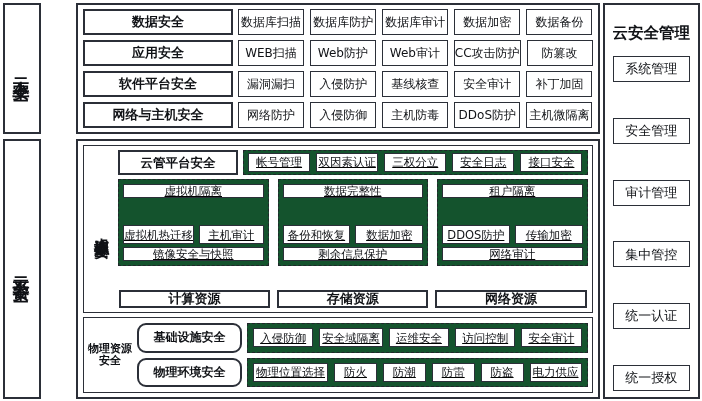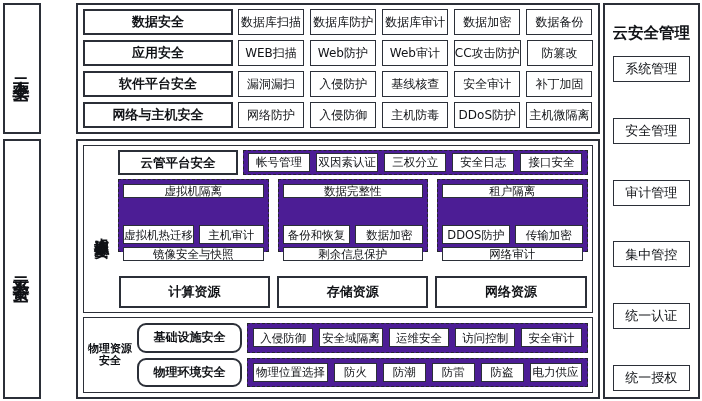--- a/index.html
+++ b/index.html
@@ -21,21 +21,21 @@
   .bx {
     border: 1.2px solid #2b2f38;
     background: #fff;
     display: flex; align-items: center; justify-content: center;
     text-align: center;
     color: #101216;
     line-height: 1.05;
     white-space: nowrap;
   }
   .bx.thick { border-width: 2px; font-weight: bold; }
-  .dash { border: 1.3px dashed #22252c; background: #4c1d95; }
+  .dash { border: 1.3px dashed #22252c; background: #14532d; text-decoration: underline; }
 
   
   #left-rail { width: 38px; display: flex; flex-direction: column; gap: 5px; flex: 0 0 38px; }
   .vlabel {
     border: 2px solid #2b2f38; background: #fff;
     display: flex; align-items: center; justify-content: center;
   }
   .vtext {
     writing-mode: vertical-rl;
     text-orientation: upright;
@@ -90,21 +90,21 @@
     padding: 2px 4px;
   }
   #cloudmgmt-row .dashwrap .bx { flex: 1; height: 19px; font-size: 11.5px; }
 
   #triple-groups { display: flex; gap: 9px; flex: 1; min-height: 0; }
   .tgroup { flex: 1; display: flex; flex-direction: column; gap: 3px; padding: 4px 4px; min-width: 0; }
   .tgroup .bx { height: 19px; font-size: 11.5px; }
   .trow { display: flex; gap: 5px; }
   .trow .bx { flex: 1; margin-top: 24px; }
 
-  #resource-row { display: flex; gap: 7px; height: 32px; padding: 0 1px; margin-top: 20px; }
+  #resource-row { display: flex; gap: 7px; height: 18px; padding: 0 1px; margin-top: 20px; }
   #resource-row .bx { flex: 1; font-size: 13px; }
 
   
   #physical-block {
     flex: 0 0 76px;
     border: 1.4px solid #2b2f38;
     display: flex; align-items: stretch; gap: 5px;
     padding: 5px 4px;
   }
   #physical-label {

